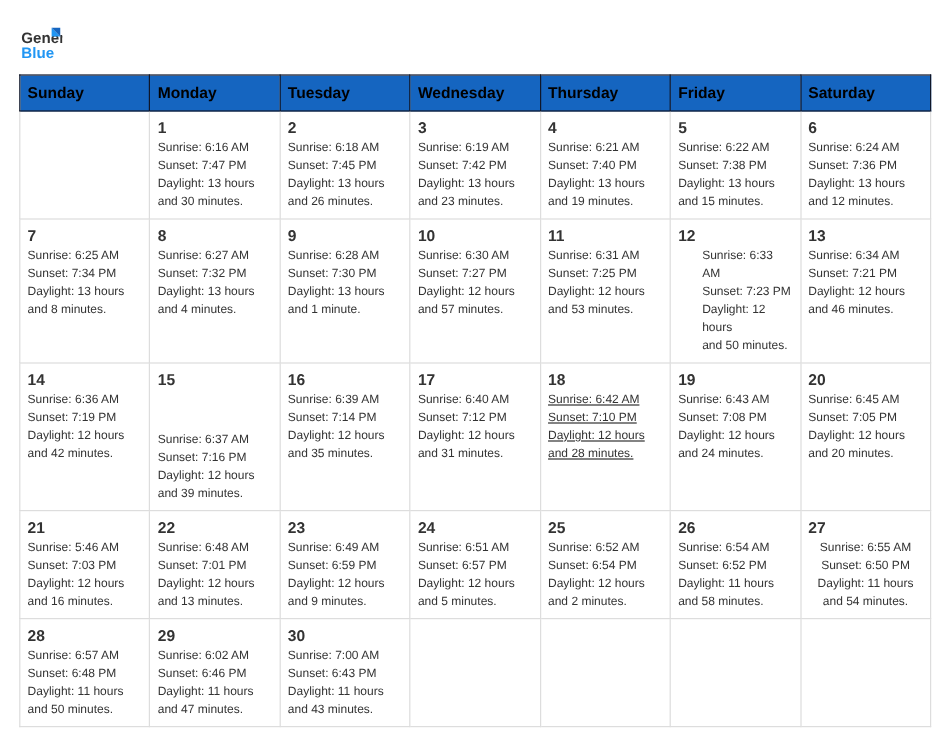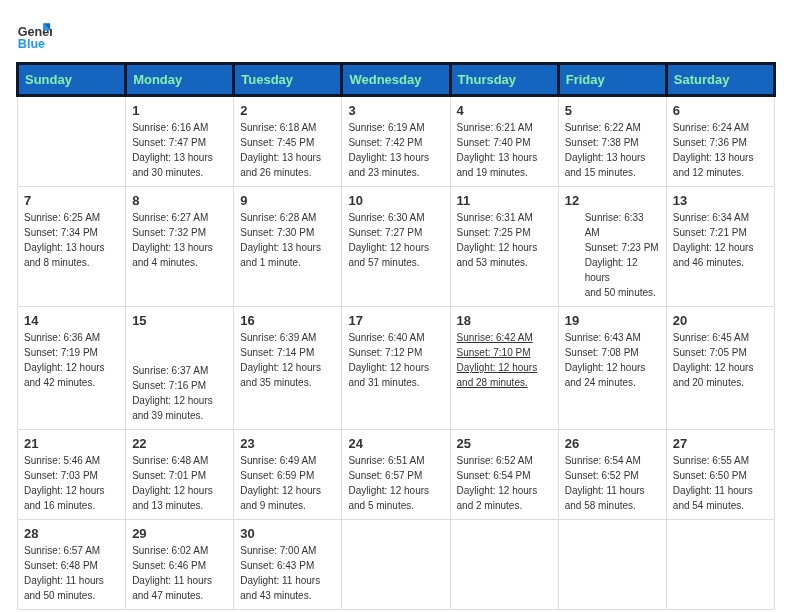--- a/index.html
+++ b/index.html
@@ -39,26 +39,26 @@
       font-size: 15px;
       color: #555;
     }
     .calendar {
       width: 100%;
       border-collapse: collapse;
       border: 1px solid #ccc;
     }
     .calendar th {
       background-color: #1565c0;
-      color: #86efac;
+      color: #000000;
       font-size: 13px;
       font-weight: bold;
       padding: 7px 6px;
       text-align: left;
-      border: 3px solid #0f172a;
+      border: 1px solid #0f172a;
     }
     .calendar td {
       vertical-align: top;
       padding: 6px 6px;
       font-size: 10.5px;
       color: #333;
       border: 1px solid #ddd;
       width: 108px;
       min-height: 80px;
       background: #fff;
@@ -294,21 +294,21 @@
         </td>
         <td>
           <div class="day-number">26</div>
           <div class="day-info" style="white-space: pre-line;">Sunrise: 6:54 AM
 Sunset: 6:52 PM
 Daylight: 11 hours
 and 58 minutes.</div>
         </td>
         <td>
           <div class="day-number">27</div>
-          <div class="day-info" style="white-space: pre-line;">Sunrise: 6:55 AM
+          <div class="day-info" style="white-space: pre-line; text-align: center;">Sunrise: 6:55 AM
 Sunset: 6:50 PM
 Daylight: 11 hours
 and 54 minutes.</div>
         </td>
       </tr>
       <tr>
         <td>
           <div class="day-number">28</div>
           <div class="day-info" style="white-space: pre-line;">Sunrise: 6:57 AM
 Sunset: 6:48 PM

